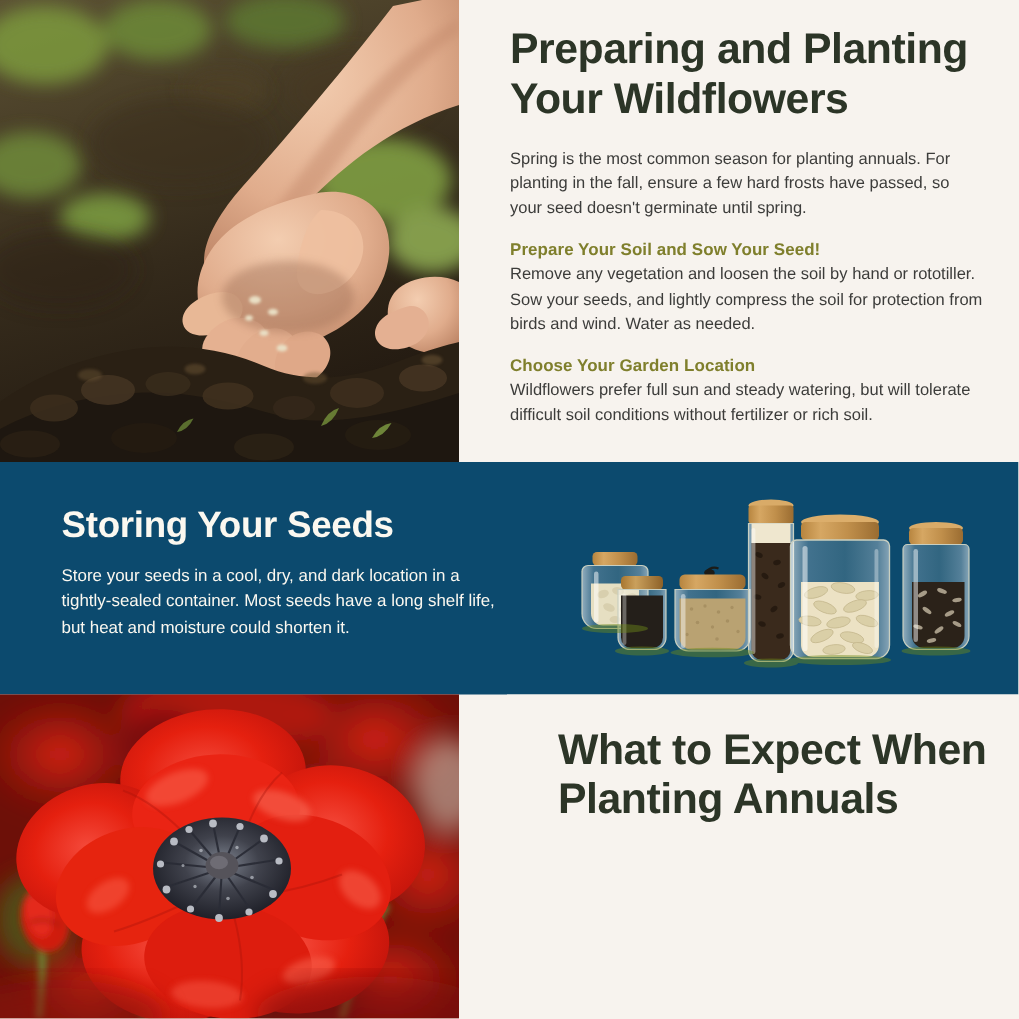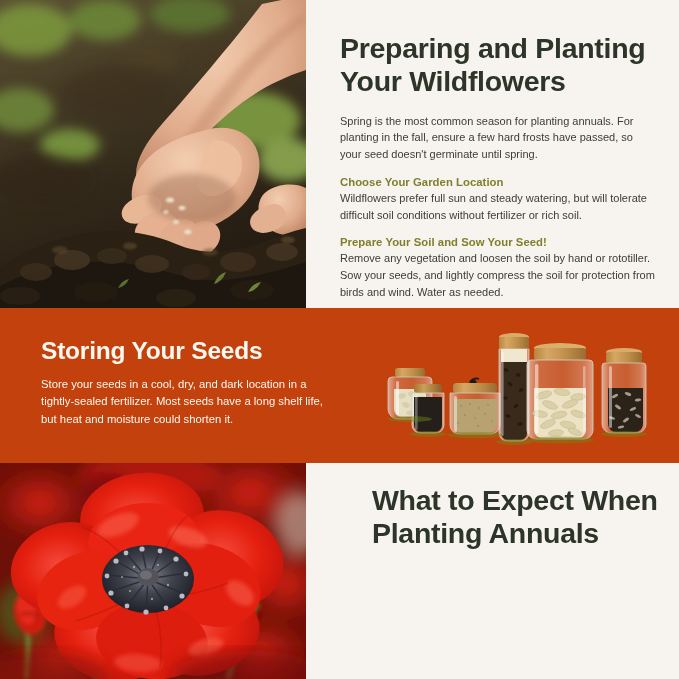--- a/index.html
+++ b/index.html
@@ -41,21 +41,21 @@
   }
 
   .soil-art { position: absolute; inset: 0; }
 
   .panel-one {
     position: absolute;
     left: 306px; top: 0;
     width: 373px;
     height: 242px;
     background: #f7f3ee;
-    padding: 32px 22px 0 34px;
+    padding: 17px 22px 0 34px;
   }
 
   .h1 {
     font-size: 28.5px;
     line-height: 1.17;
     font-weight: bold;
     color: #2c3527;
     letter-spacing: -0.3px;
   }
 
@@ -75,21 +75,21 @@
     line-height: 1.52;
     color: #3c3c3a;
   }
 
   
   .section-two {
     position: absolute;
     left: 0; top: 308px;
     width: 679px;
     height: 155px;
-    background: #c2410c;
+    background: #0c4a6e;
   }
 
   .green-text {
     position: absolute;
     left: 41px; top: 30px;
     width: 300px;
   }
 
   .h2 {
     font-size: 24.5px;
@@ -282,36 +282,36 @@
     </div>
 
     <div class="panel-one">
       <h1 class="h1">Preparing and Planting Your Wildflowers</h1>
 
       <div class="sub-block">
         <p class="body-copy">Spring is the most common season for planting annuals. For planting in the fall, ensure a few hard frosts have passed, so your seed doesn't germinate until spring.</p>
       </div>
 
       <div class="sub-block">
+        <div class="sub-head">Prepare Your Soil and Sow Your Seed!</div>
+        <p class="body-copy">Remove any vegetation and loosen the soil by hand or rototiller. Sow your seeds, and lightly compress the soil for protection from birds and wind. Water as needed.</p>
+      </div>
+
+      <div class="sub-block">
         <div class="sub-head">Choose Your Garden Location</div>
         <p class="body-copy">Wildflowers prefer full sun and steady watering, but will tolerate difficult soil conditions without fertilizer or rich soil.</p>
       </div>
-
-      <div class="sub-block">
-        <div class="sub-head">Prepare Your Soil and Sow Your Seed!</div>
-        <p class="body-copy">Remove any vegetation and loosen the soil by hand or rototiller. Sow your seeds, and lightly compress the soil for protection from birds and wind. Water as needed.</p>
-      </div>
     </div>
   </div>
 
   <div class="section-two">
 
     <div class="green-text">
       <h2 class="h2">Storing Your Seeds</h2>
-      <p class="green-copy">Store your seeds in a cool, dry, and dark location in a tightly-sealed fertilizer. Most seeds have a long shelf life, but heat and moisture could shorten it.</p>
+      <p class="green-copy">Store your seeds in a cool, dry, and dark location in a tightly-sealed container. Most seeds have a long shelf life, but heat and moisture could shorten it.</p>
     </div>
 
     <div class="jars-wrap">
       <svg viewBox="0 0 290 125" width="290" height="125">
         <defs>
           <linearGradient id="glass" x1="0" y1="0" x2="1" y2="0">
             <stop offset="0%" stop-color="#ffffff" stop-opacity="0.55"></stop>
             <stop offset="18%" stop-color="#ffffff" stop-opacity="0.22"></stop>
             <stop offset="55%" stop-color="#dfe4d6" stop-opacity="0.18"></stop>
             <stop offset="88%" stop-color="#ffffff" stop-opacity="0.30"></stop>

